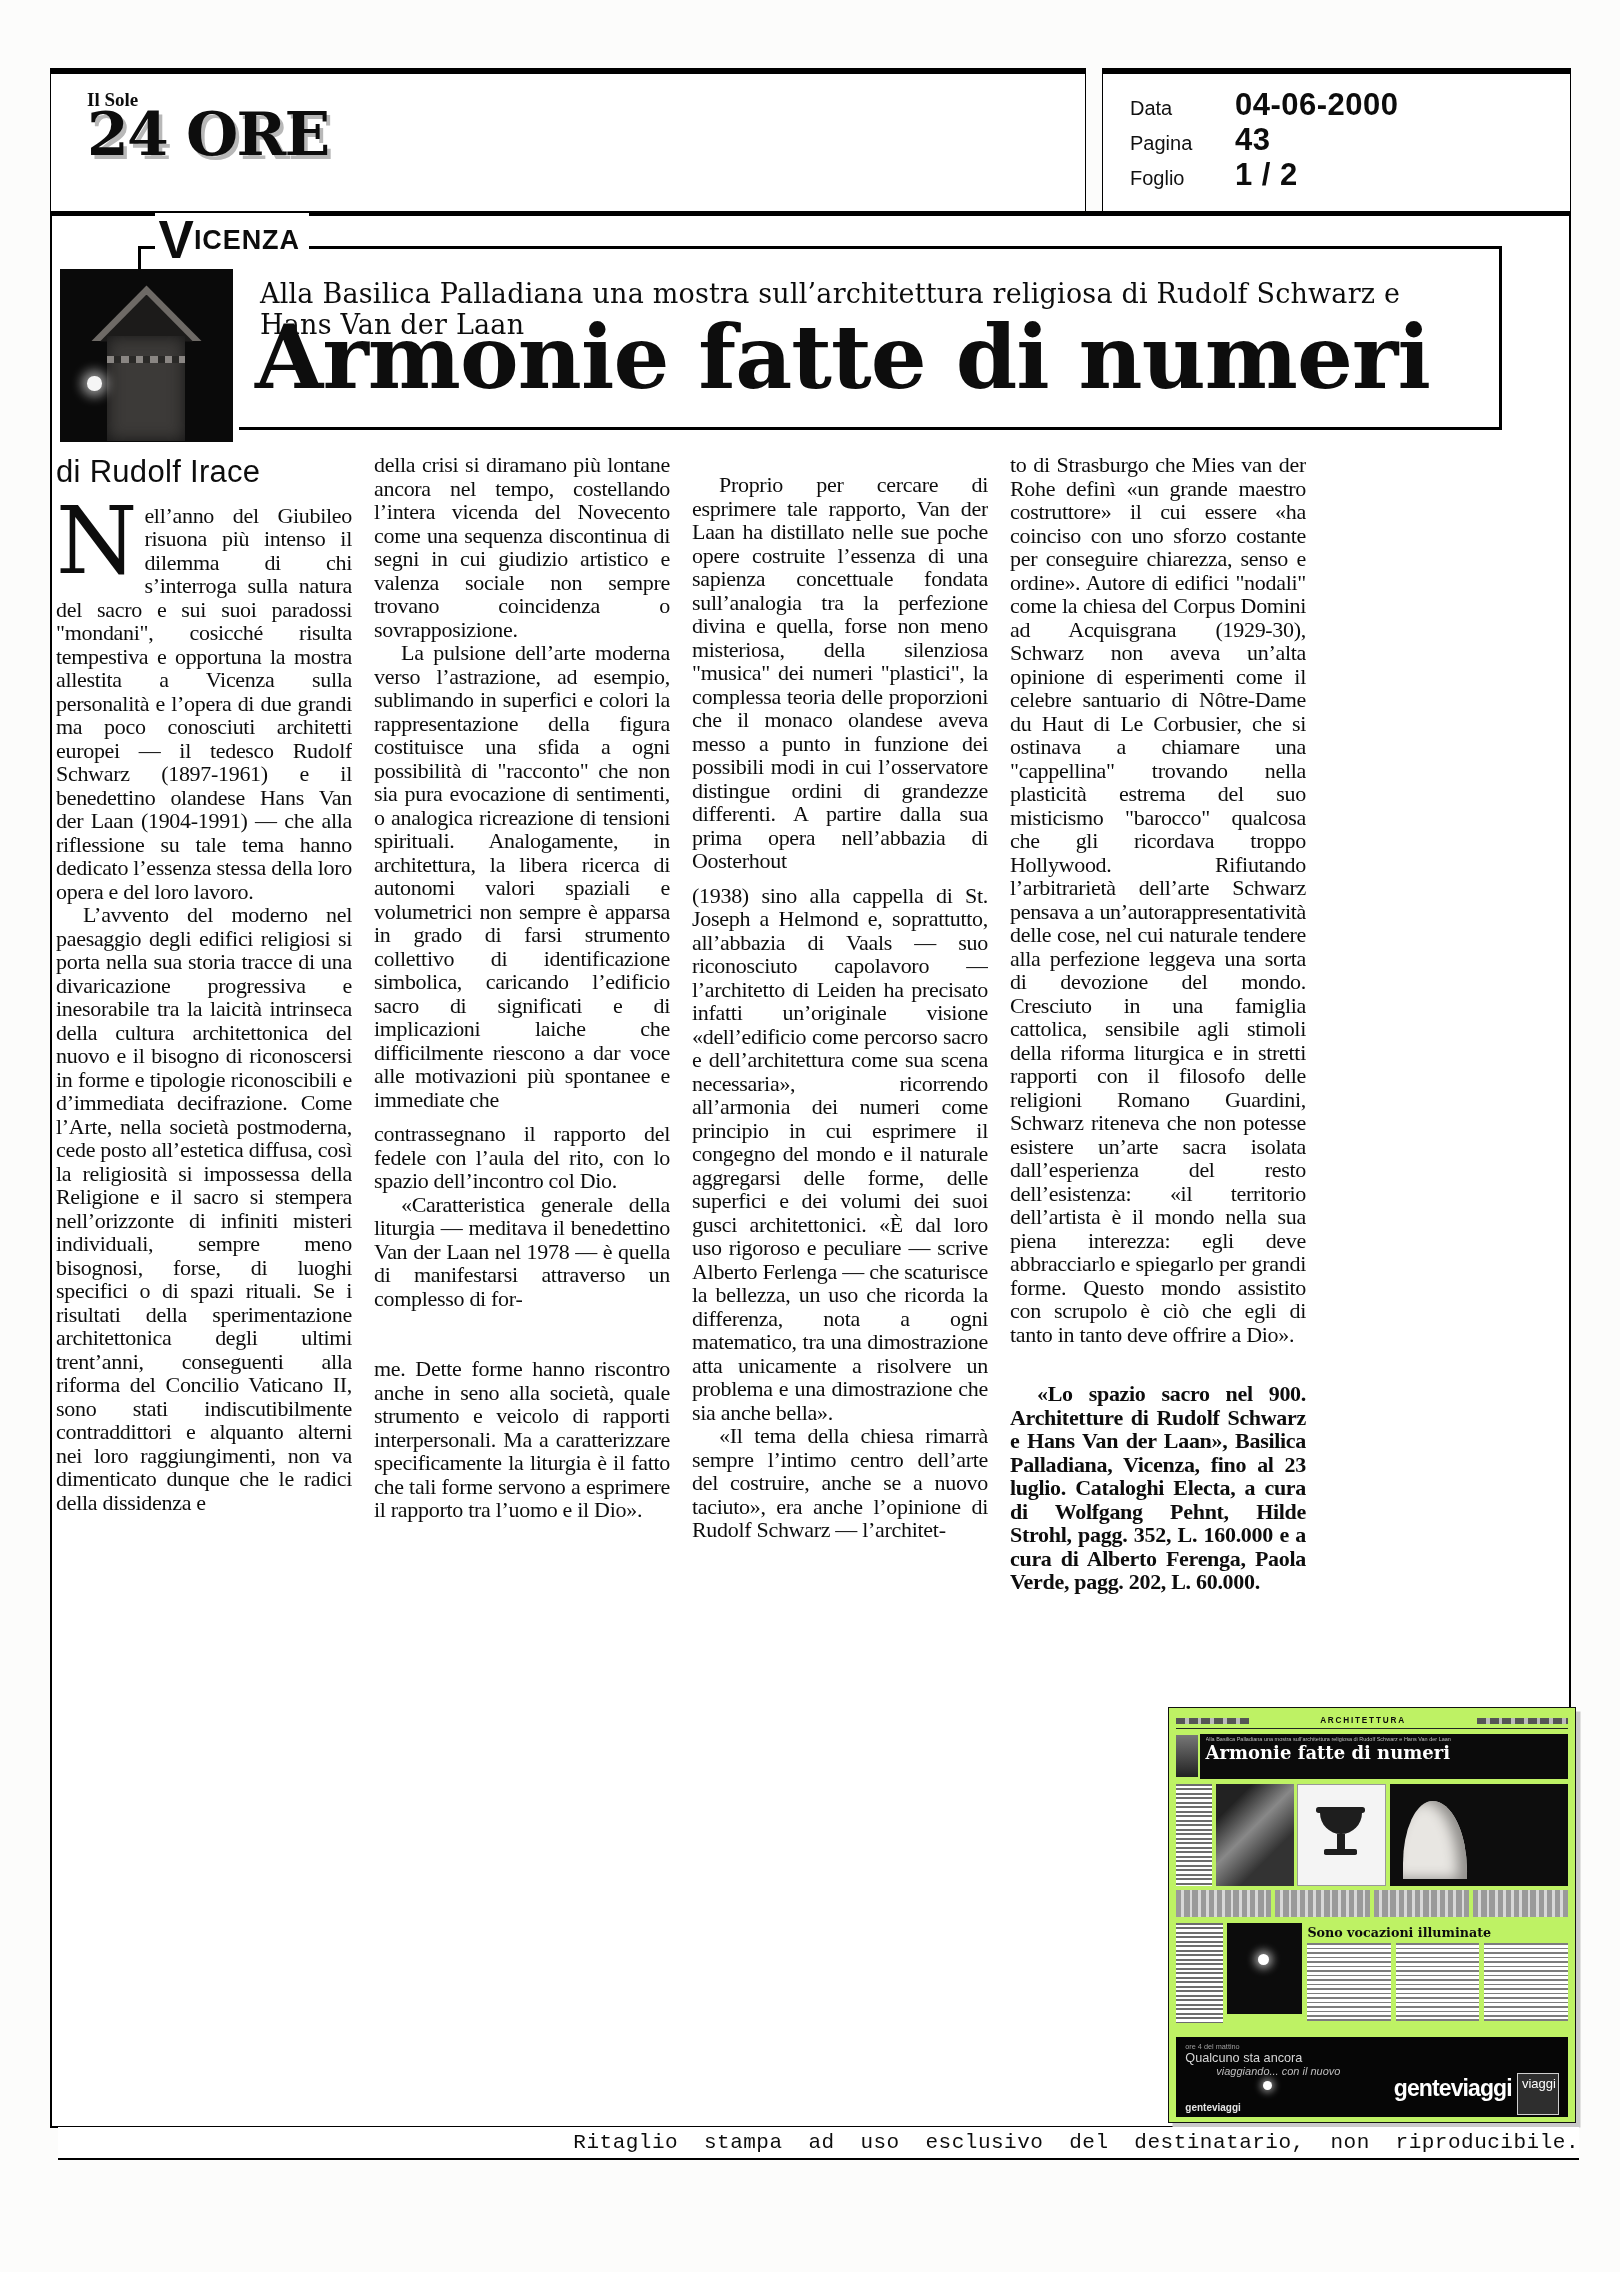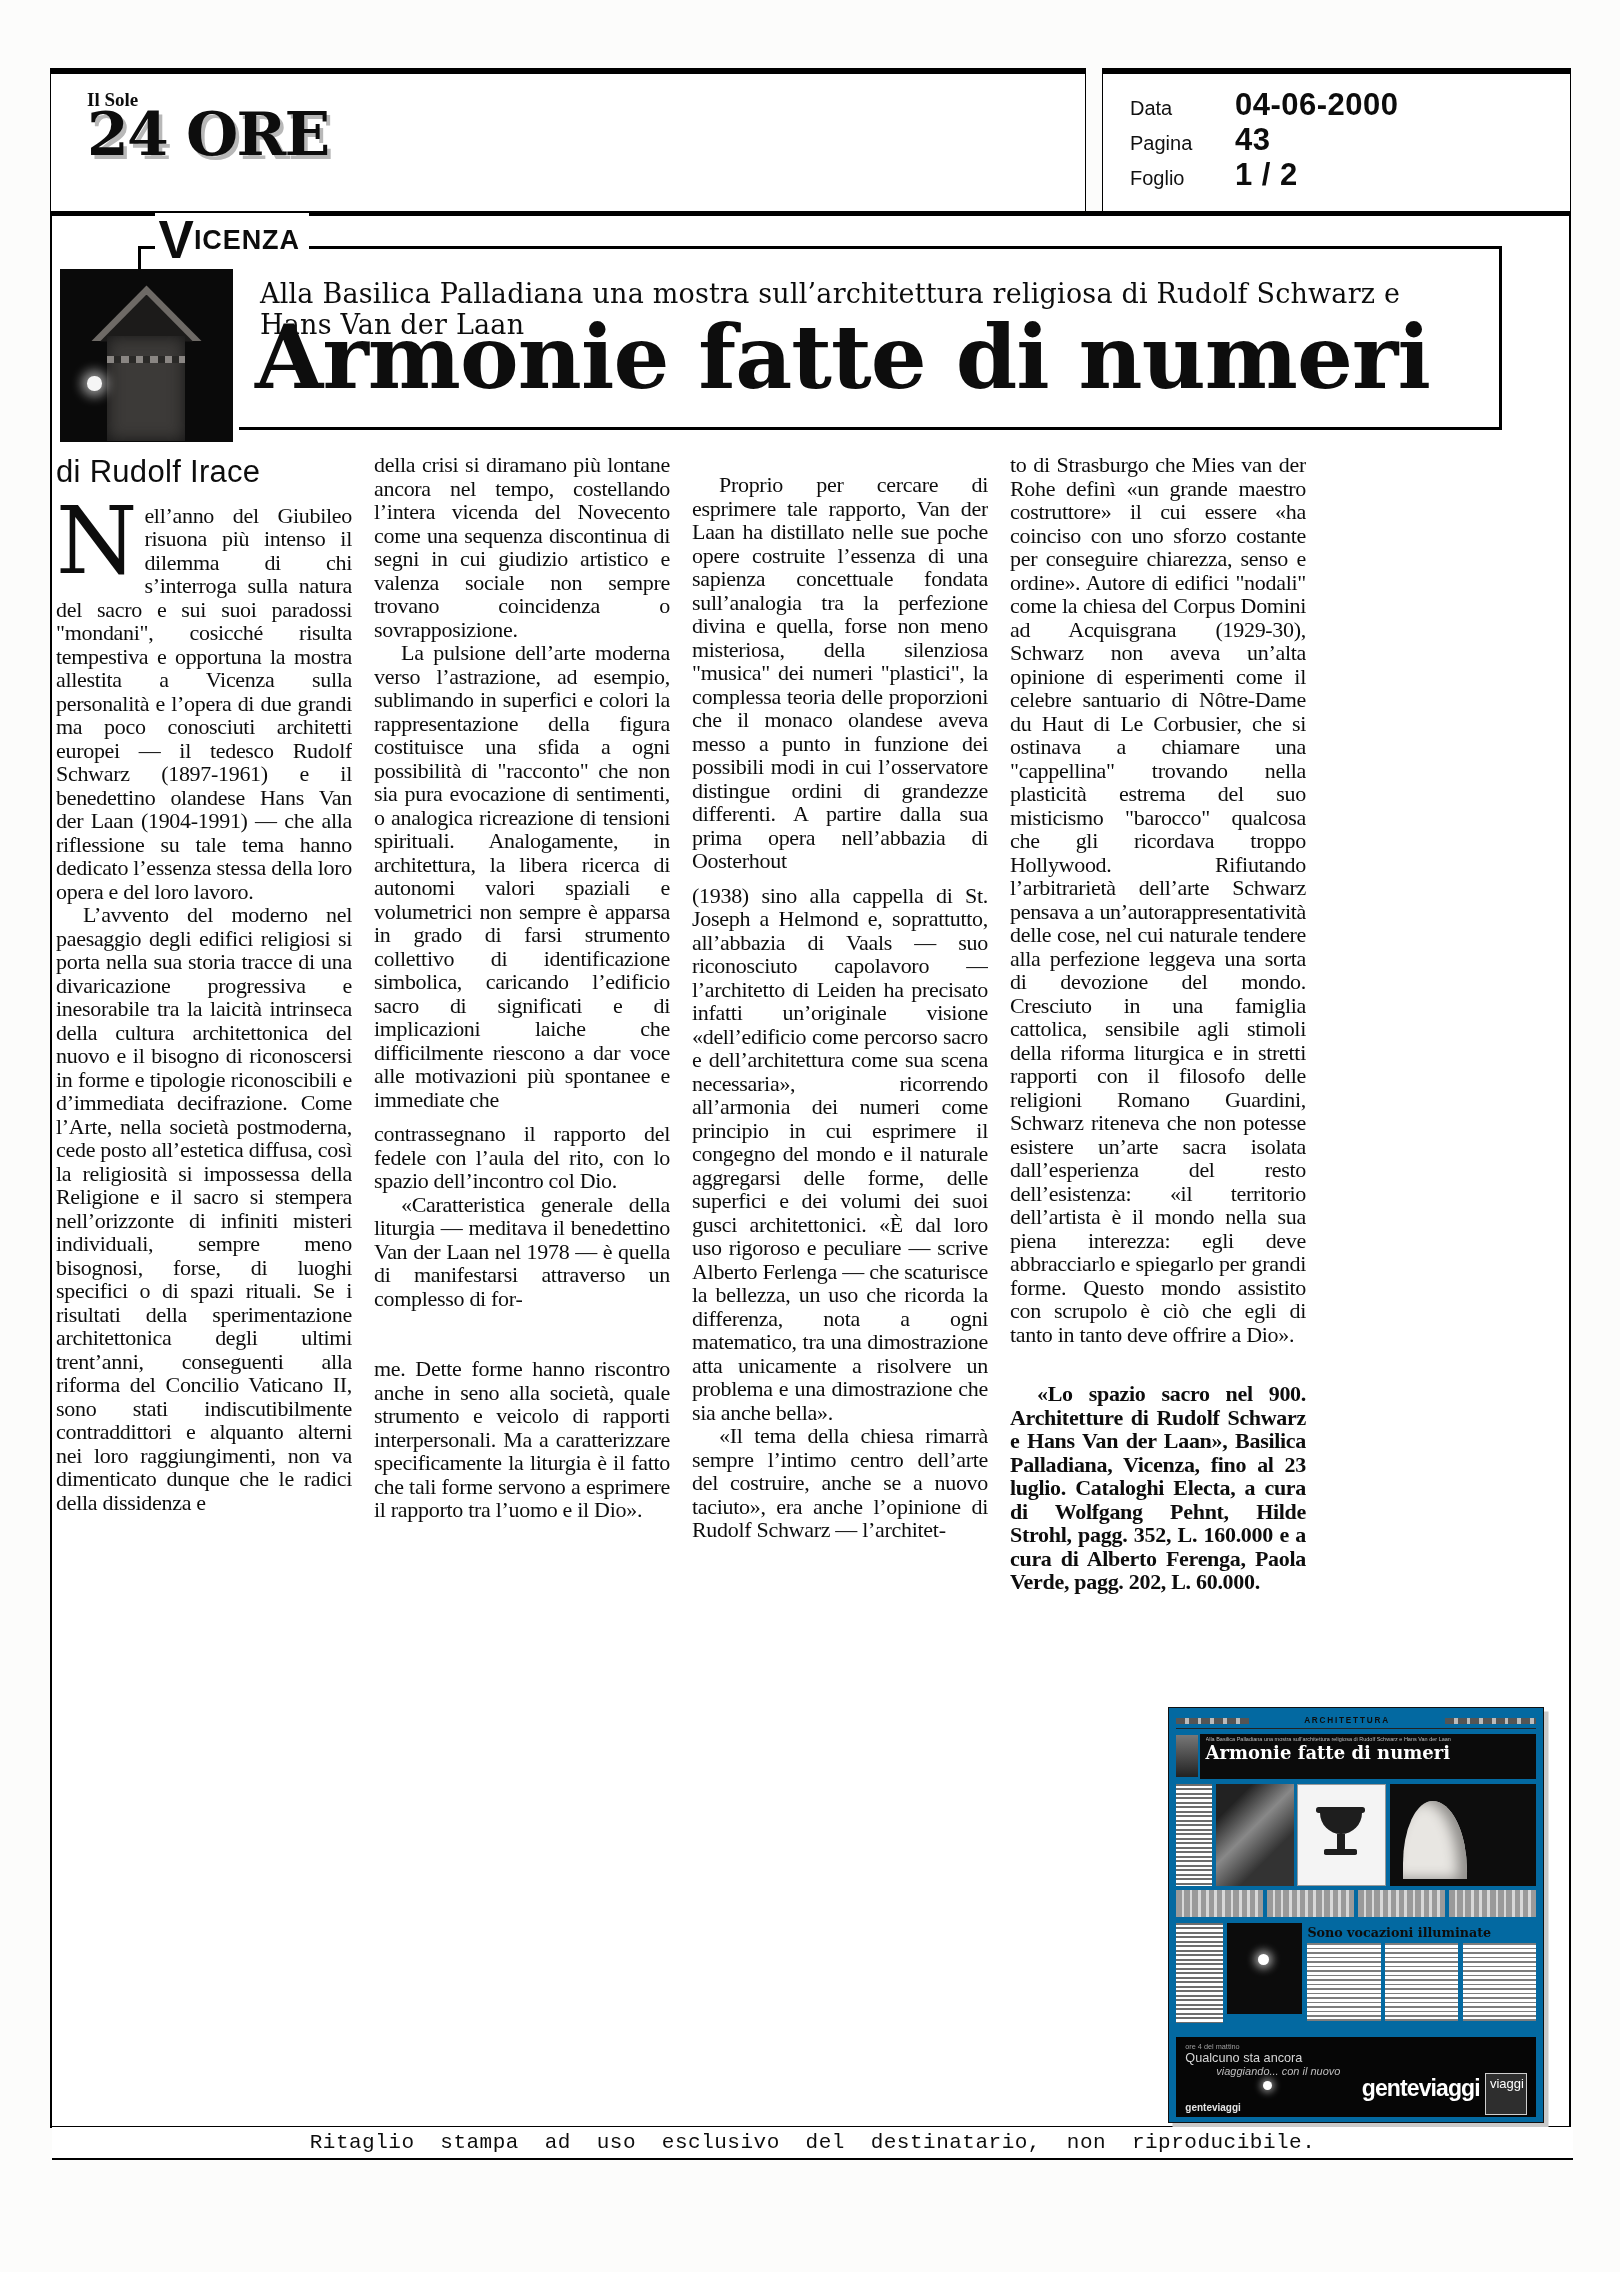--- a/index.html
+++ b/index.html
@@ -46,21 +46,21 @@
   .col:last-child{margin-right:0;}
   .byline{font-family:"Liberation Sans",sans-serif;font-size:31px;letter-spacing:0.3px;margin:7.3px 0 20px 0;text-align:left;}
   .para{margin:0;}
   .para.indent{text-indent:27px;}
   .para.gap{margin-top:11px;}
   .para.gap-lg{margin-top:47px;}
   .para.bold{font-weight:bold;margin-top:36px;}
   .dropcap{float:left;font-family:"DejaVu Serif",serif;font-size:93px;line-height:71px;padding-right:7.3px;padding-top:1.8px;}
 
   
-  .mini{position:absolute;left:1168px;top:1707px;width:376px;height:416px;background:#0369a1;border:1.8px solid #111;box-sizing:border-box;box-shadow:4.5px 4.5px 0 #c9c9c9;overflow:hidden;font-family:"Liberation Sans",sans-serif;}
+  .mini{position:absolute;left:1168px;top:1707px;width:408px;height:416px;background:#bef264;border:1.8px solid #111;box-sizing:border-box;box-shadow:4.5px 4.5px 0 #c9c9c9;overflow:hidden;font-family:"Liberation Sans",sans-serif;}
   .mini-top{position:absolute;left:7.3px;top:5.5px;right:7.3px;height:14.5px;border-bottom:1.8px solid #222;display:flex;align-items:center;justify-content:space-between;}
   .mini-noise-bar{height:5.5px;background:repeating-linear-gradient(90deg,#555 0 9px,#bbb 9px 12.7px);}
   .mini-top-title{font-size:8.2px;font-weight:bold;letter-spacing:1.8px;}
   .mini-band{position:absolute;left:31px;top:25.5px;right:7.3px;height:45px;background:#0b0b0b;color:#fff;padding:2.7px 5.5px;box-sizing:border-box;}
   .mini-band-kicker{font-size:5.5px;color:#bdbdbd;white-space:nowrap;overflow:hidden;}
   .mini-band-headline{font-family:"DejaVu Serif",serif;font-weight:bold;font-size:18px;white-space:nowrap;}
   .mini-band-photo{position:absolute;left:7.3px;top:27px;width:22px;height:42px;background:linear-gradient(180deg,#777,#222);}
   .mini-photos{position:absolute;left:7.3px;top:76px;right:7.3px;height:102px;display:flex;}
   .mini-noise-col{width:36px;background:repeating-linear-gradient(180deg,#6d6d6d 0 1.8px,#fff 1.8px 4.5px);margin-right:3.6px;}
   .mini-ph1{width:78px;background:linear-gradient(135deg,#222 20%,#888 45%,#333 70%);margin-right:3.6px;}
@@ -85,21 +85,21 @@
   .mini-ad{position:absolute;left:7.3px;top:329px;right:7.3px;bottom:5.5px;background:#060606;color:#eee;overflow:hidden;}
   .ad-l1{position:absolute;left:9px;top:4.5px;font-size:7.3px;color:#9f9f9f;}
   .ad-l2{position:absolute;left:9px;top:13.6px;font-size:12.7px;color:#d7d7d7;}
   .ad-l3{position:absolute;left:40px;top:28px;font-size:11px;color:#bdbdbd;font-style:italic;}
   .ad-brand{position:absolute;right:56px;top:38px;font-size:23px;font-weight:bold;color:#fff;letter-spacing:-0.9px;}
   .ad-cover{position:absolute;right:9px;top:36px;width:42px;height:42px;background:#2e2e2e;border:0.9px solid #cfcfcf;font-size:13px;color:#fff;text-align:right;padding:1.8px;box-sizing:border-box;}
   .ad-brand-sm{position:absolute;left:9px;bottom:3.6px;font-size:10px;font-weight:bold;color:#e5e5e5;}
   .ad-star{position:absolute;left:87px;top:44px;width:9px;height:9px;border-radius:50%;background:#fff;box-shadow:0 0 7.3px 2.7px rgba(255,255,255,.5);}
 
   
-  .footer-band{position:absolute;left:52px;top:2127px;width:1521px;height:33px;border-bottom:2.7px solid #000;box-sizing:border-box;display:flex;align-items:center;justify-content:center;background:#fff;}
+  .footer-band{position:absolute;left:58px;top:2127px;width:1521px;height:33px;border-bottom:2.7px solid #000;box-sizing:border-box;display:flex;align-items:center;justify-content:flex-end;background:#fff;}
   .footer-text{font-family:"Liberation Mono",monospace;font-size:21px;word-spacing:12.7px;letter-spacing:0.5px;}
 </style>
 </head>
 <body>
 
 <div class="page">
 
   <div class="hdr-box hdr-left">
     <div class="logo">
       <span class="logo-small">Il Sole</span>

